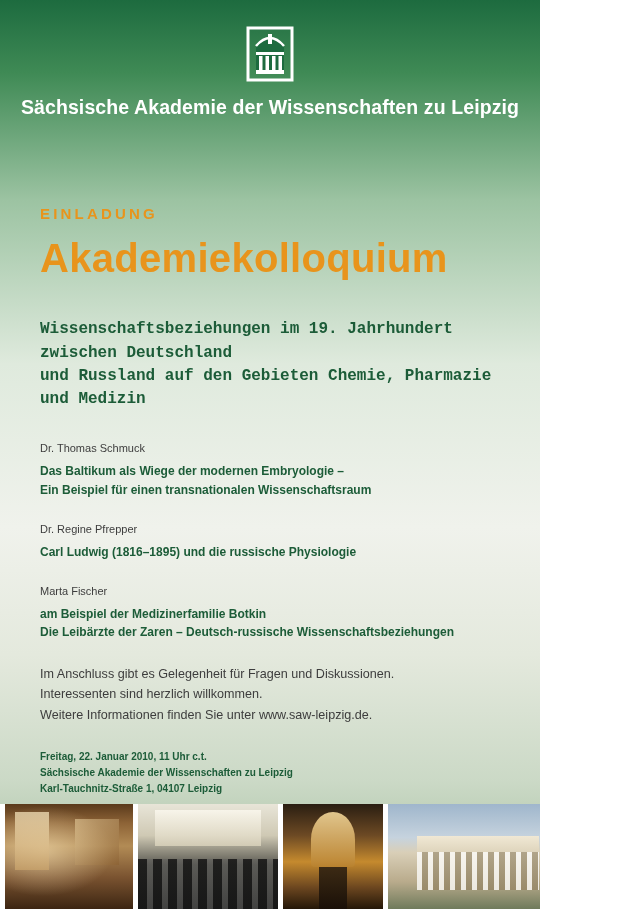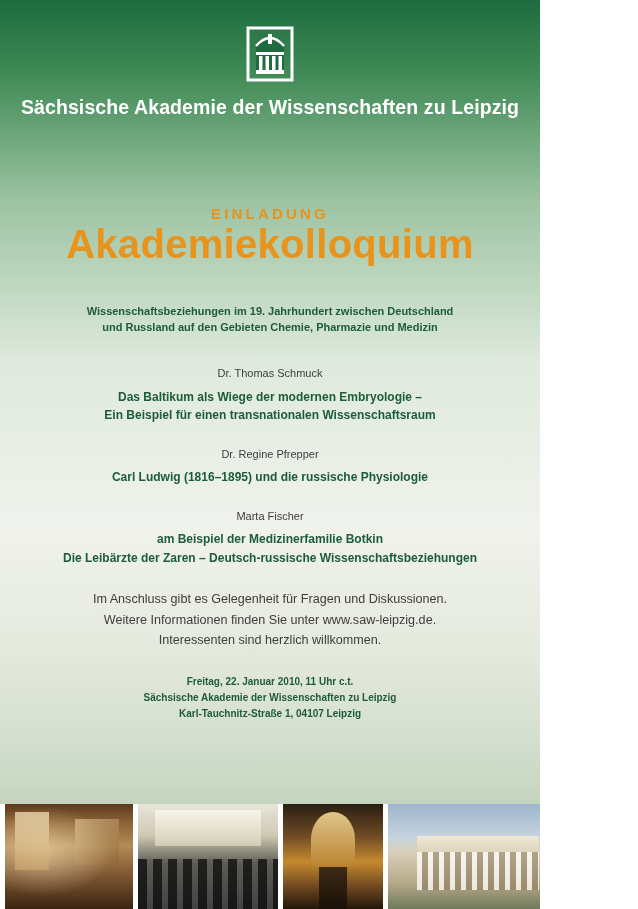--- a/index.html
+++ b/index.html
@@ -33,43 +33,45 @@
   }
   .academy-name {
     color: #ffffff;
     font-size: 19.5px;
     font-weight: bold;
     letter-spacing: 0.1px;
     line-height: 1.2;
   }
   
   .main {
-    text-align: center;
+    text-align: left;
     padding: 0 40px;
   }
   .kicker {
     margin-top: 86px;
     color: #e8941c;
     font-size: 15px;
     font-weight: bold;
     letter-spacing: 3.2px;
   }
   .title {
+    margin-top: 14px;
     color: #e8941c;
     font-size: 40px;
     font-weight: bold;
     letter-spacing: 0.3px;
     line-height: 1.1;
   }
   .subtitle {
     margin-top: 38px;
     color: #1c5c38;
-    font-size: 11px;
+    font-size: 16px;
     font-weight: bold;
     line-height: 1.45;
+    font-family: Liberation Mono, monospace;
   }
   .talks {
     margin-top: 30px;
   }
   .talk {
     margin-bottom: 22px;
   }
   .speaker {
     color: #3d3d3d;
     font-size: 11px;
@@ -293,22 +295,22 @@
         <div class="talk-title">
           <div>am Beispiel der Medizinerfamilie Botkin</div>
           <div>Die Leibärzte der Zaren – Deutsch-russische Wissenschaftsbeziehungen</div>
         </div>
       </div>
 
     </div>
 
     <div class="note">
       <div>Im Anschluss gibt es Gelegenheit für Fragen und Diskussionen.</div>
+      <div>Interessenten sind herzlich willkommen.</div>
       <div>Weitere Informationen finden Sie unter www.saw-leipzig.de.</div>
-      <div>Interessenten sind herzlich willkommen.</div>
     </div>
 
     <div class="details">
       <div>Freitag, 22. Januar 2010, 11 Uhr c.t.</div>
       <div>Sächsische Akademie der Wissenschaften zu Leipzig</div>
       <div>Karl-Tauchnitz-Straße 1, 04107 Leipzig</div>
     </div>
   </div>
 
   <div class="photos">

